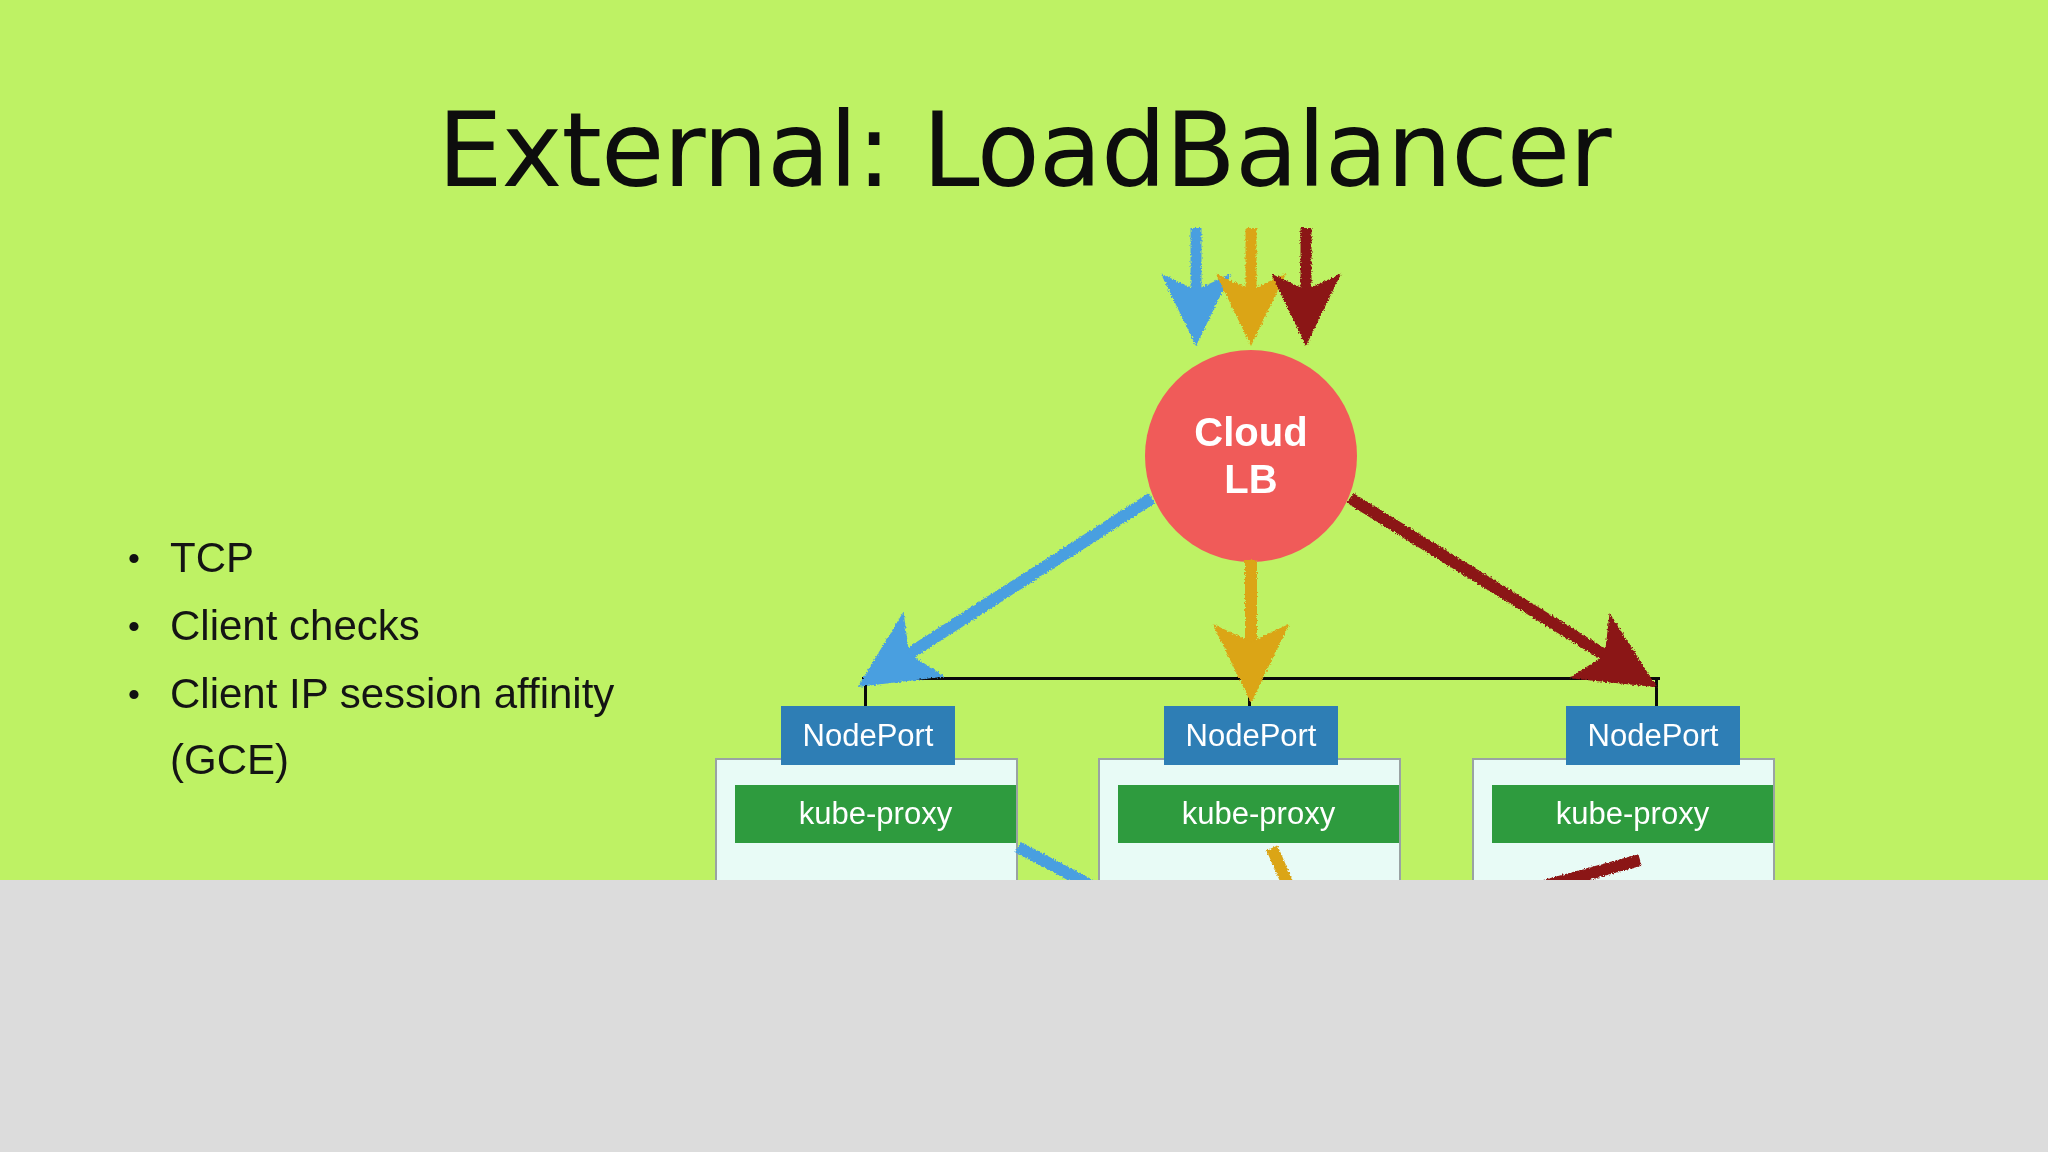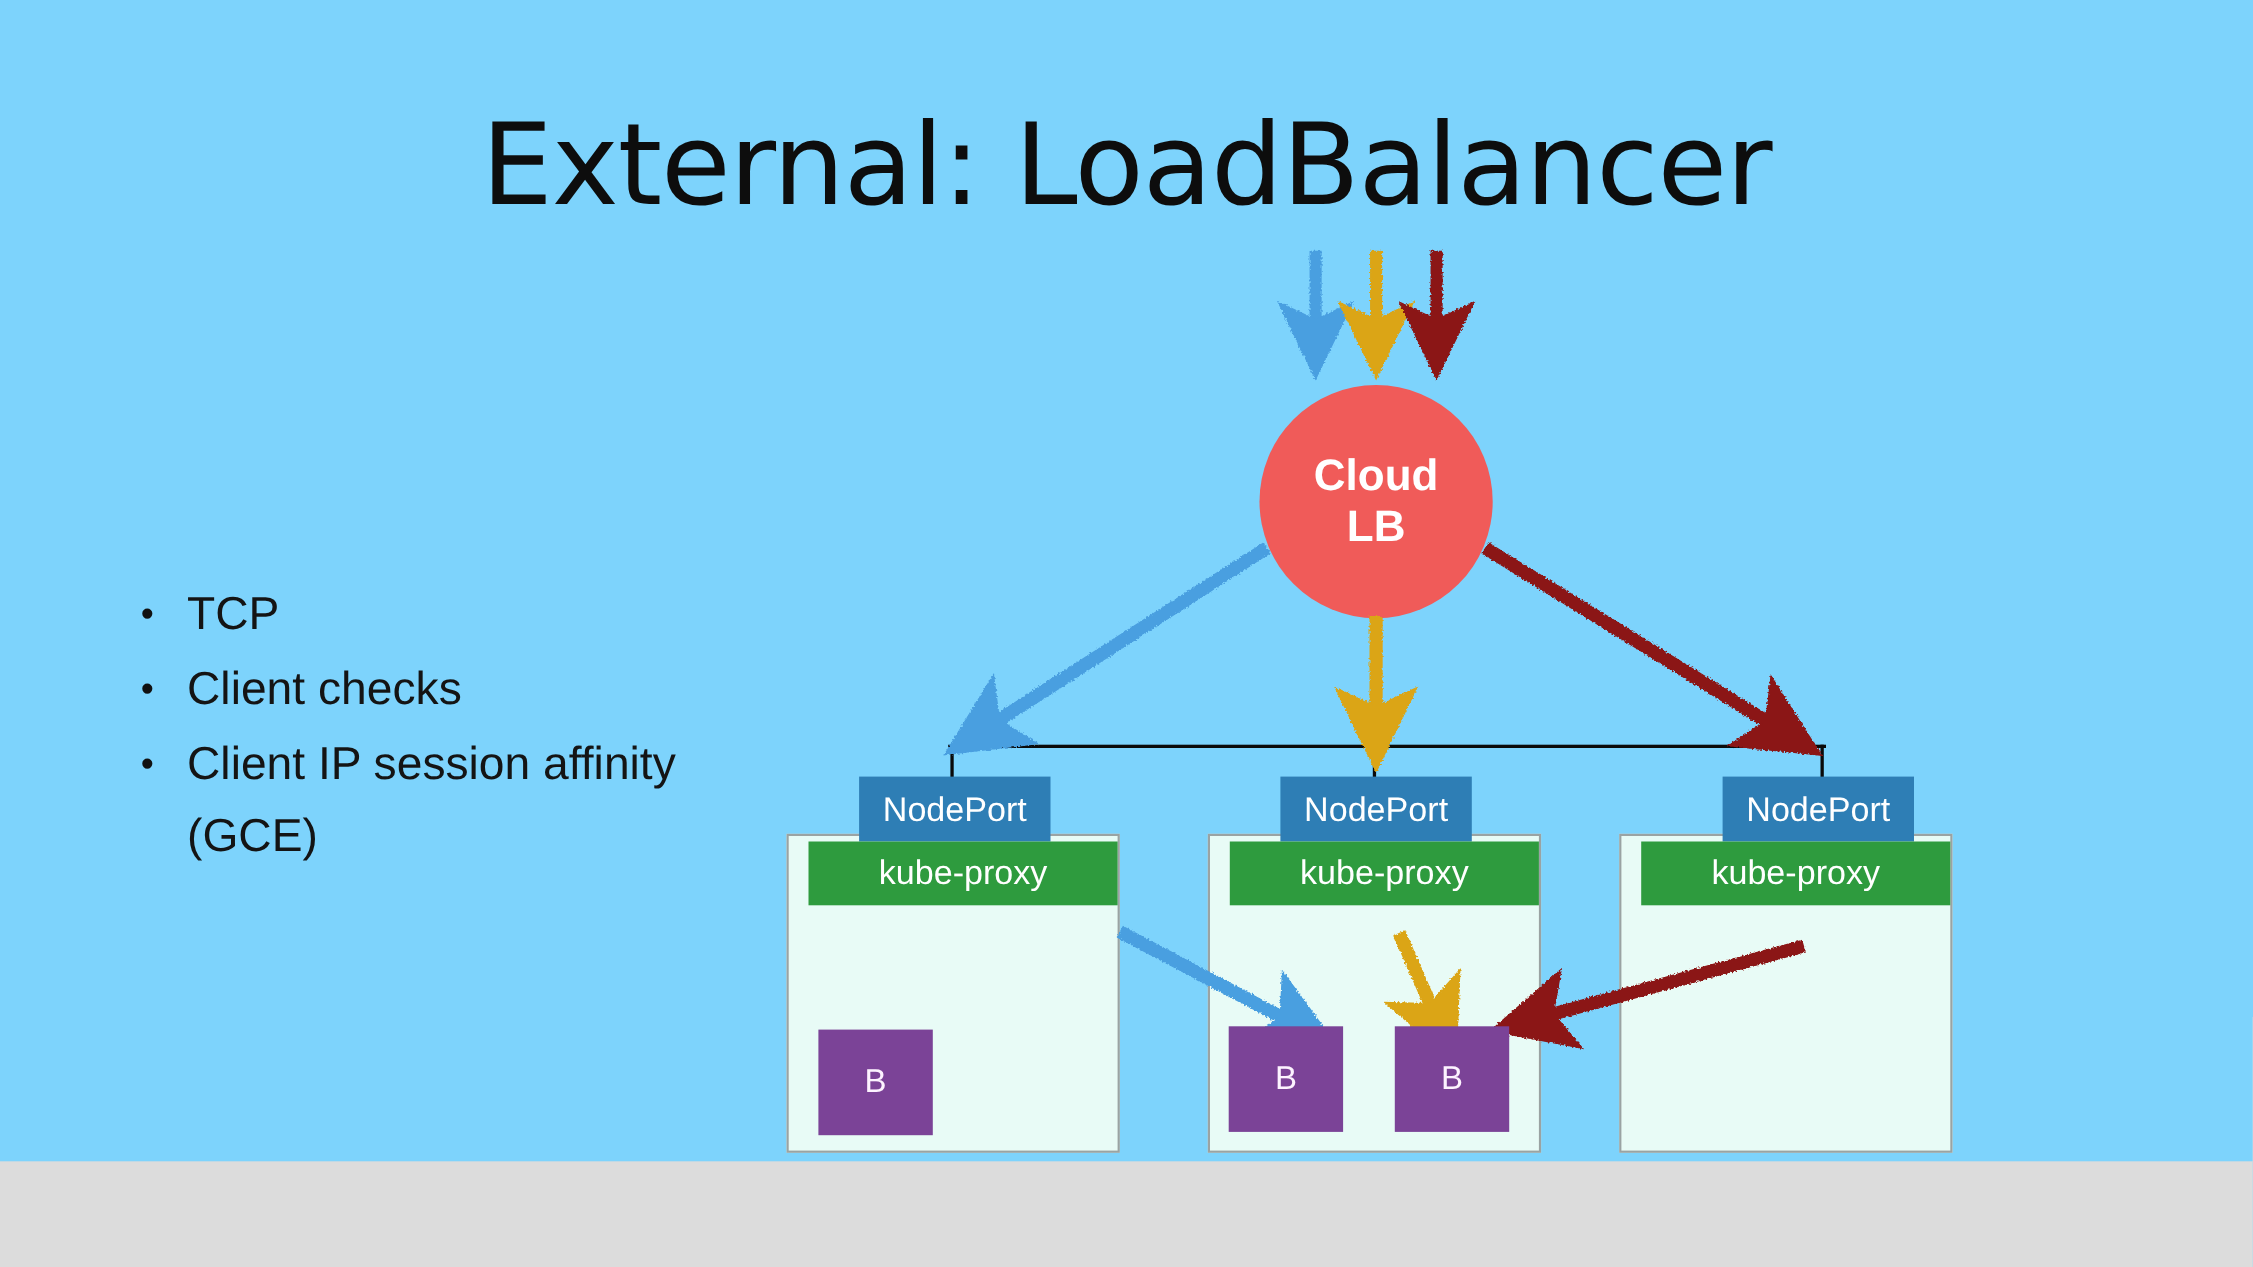--- a/index.html
+++ b/index.html
@@ -4,22 +4,22 @@
 <title>External: LoadBalancer</title>
 <style>
   html, body {
     margin: 0;
     padding: 0;
     background: #dcdcdc;
   }
   #slide {
     position: relative;
     width: 2048px;
-    height: 1056px;
-    background: #7dd3fc;
+    height: 880px;
+    background: #bef264;
     overflow: hidden;
     font-family: "Liberation Sans", sans-serif;
     color: #111111;
     text-decoration: underline;
   }
 
   
   #slide-title {
     position: absolute;
     left: 0;
@@ -117,20 +117,21 @@
   .kube-proxy-bar {
     position: absolute;
     height: 58px;
     background: #2e9b3e;
     color: #ffffff;
     font-size: 31px;
     display: flex;
     align-items: center;
     justify-content: center;
     z-index: 7;
+    margin-top: 20px;
   }
   .pod-box {
     position: absolute;
     background: #7b4397;
     color: #fdf3ff;
     font-size: 30px;
     display: flex;
     align-items: center;
     justify-content: center;
     z-index: 5;

